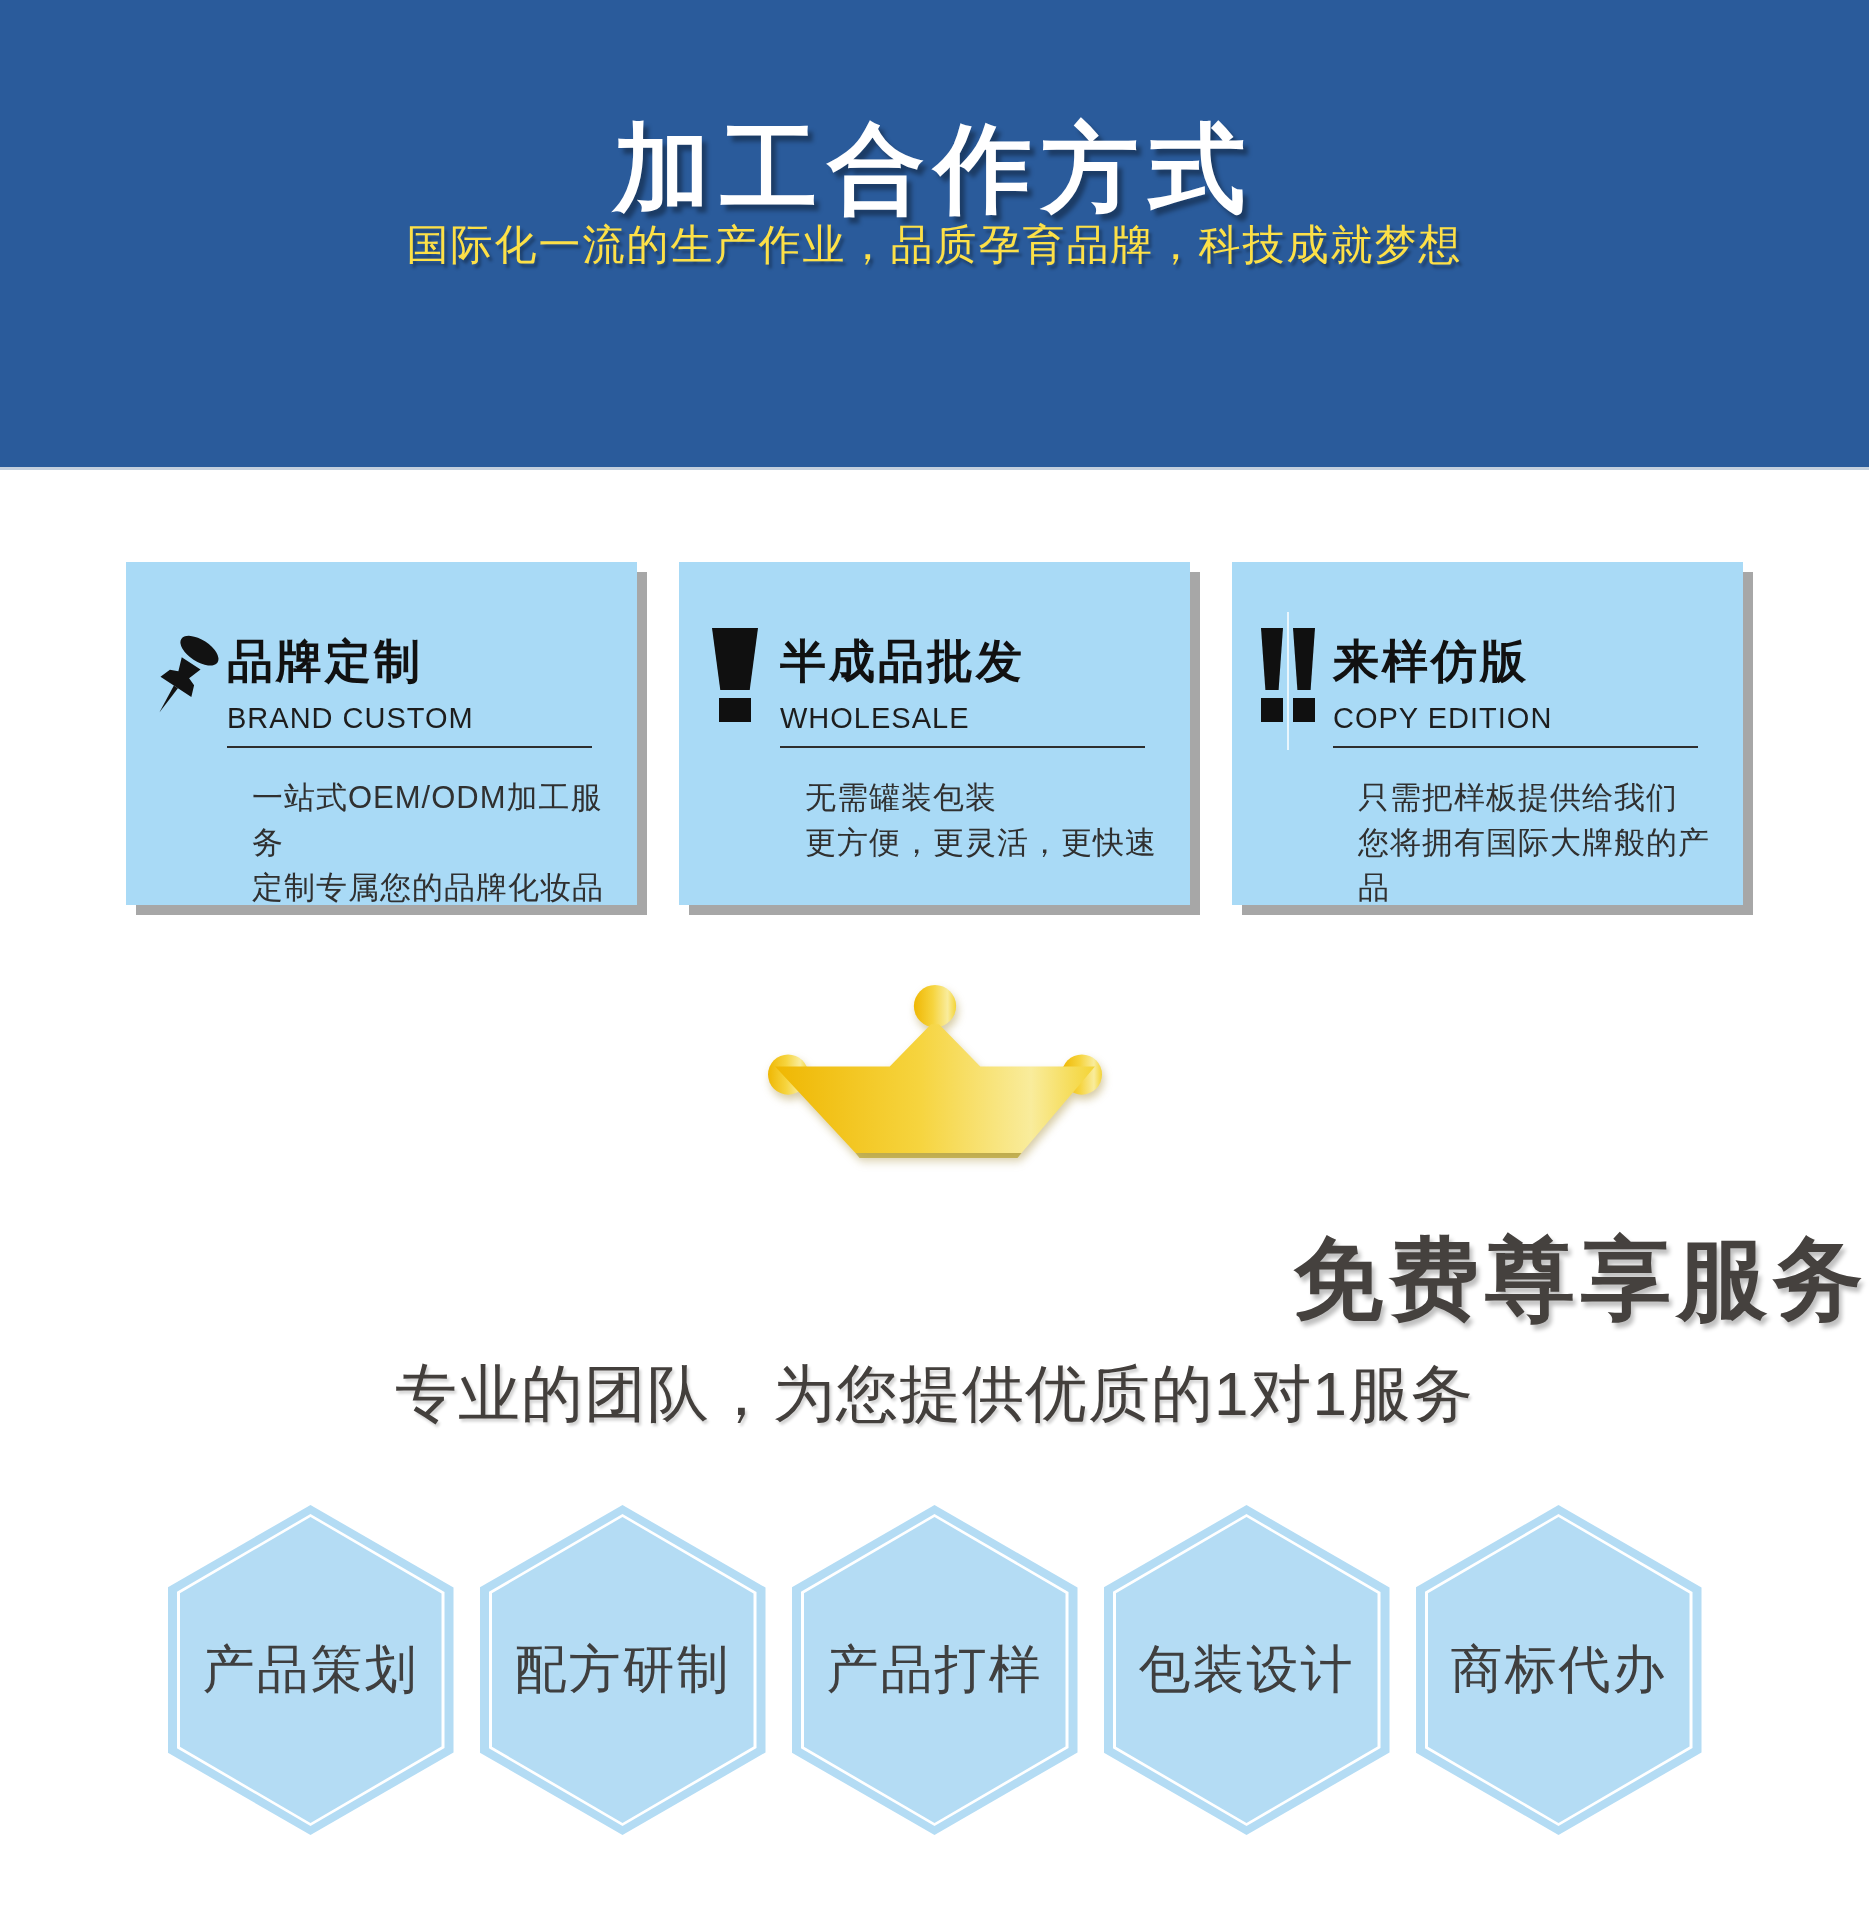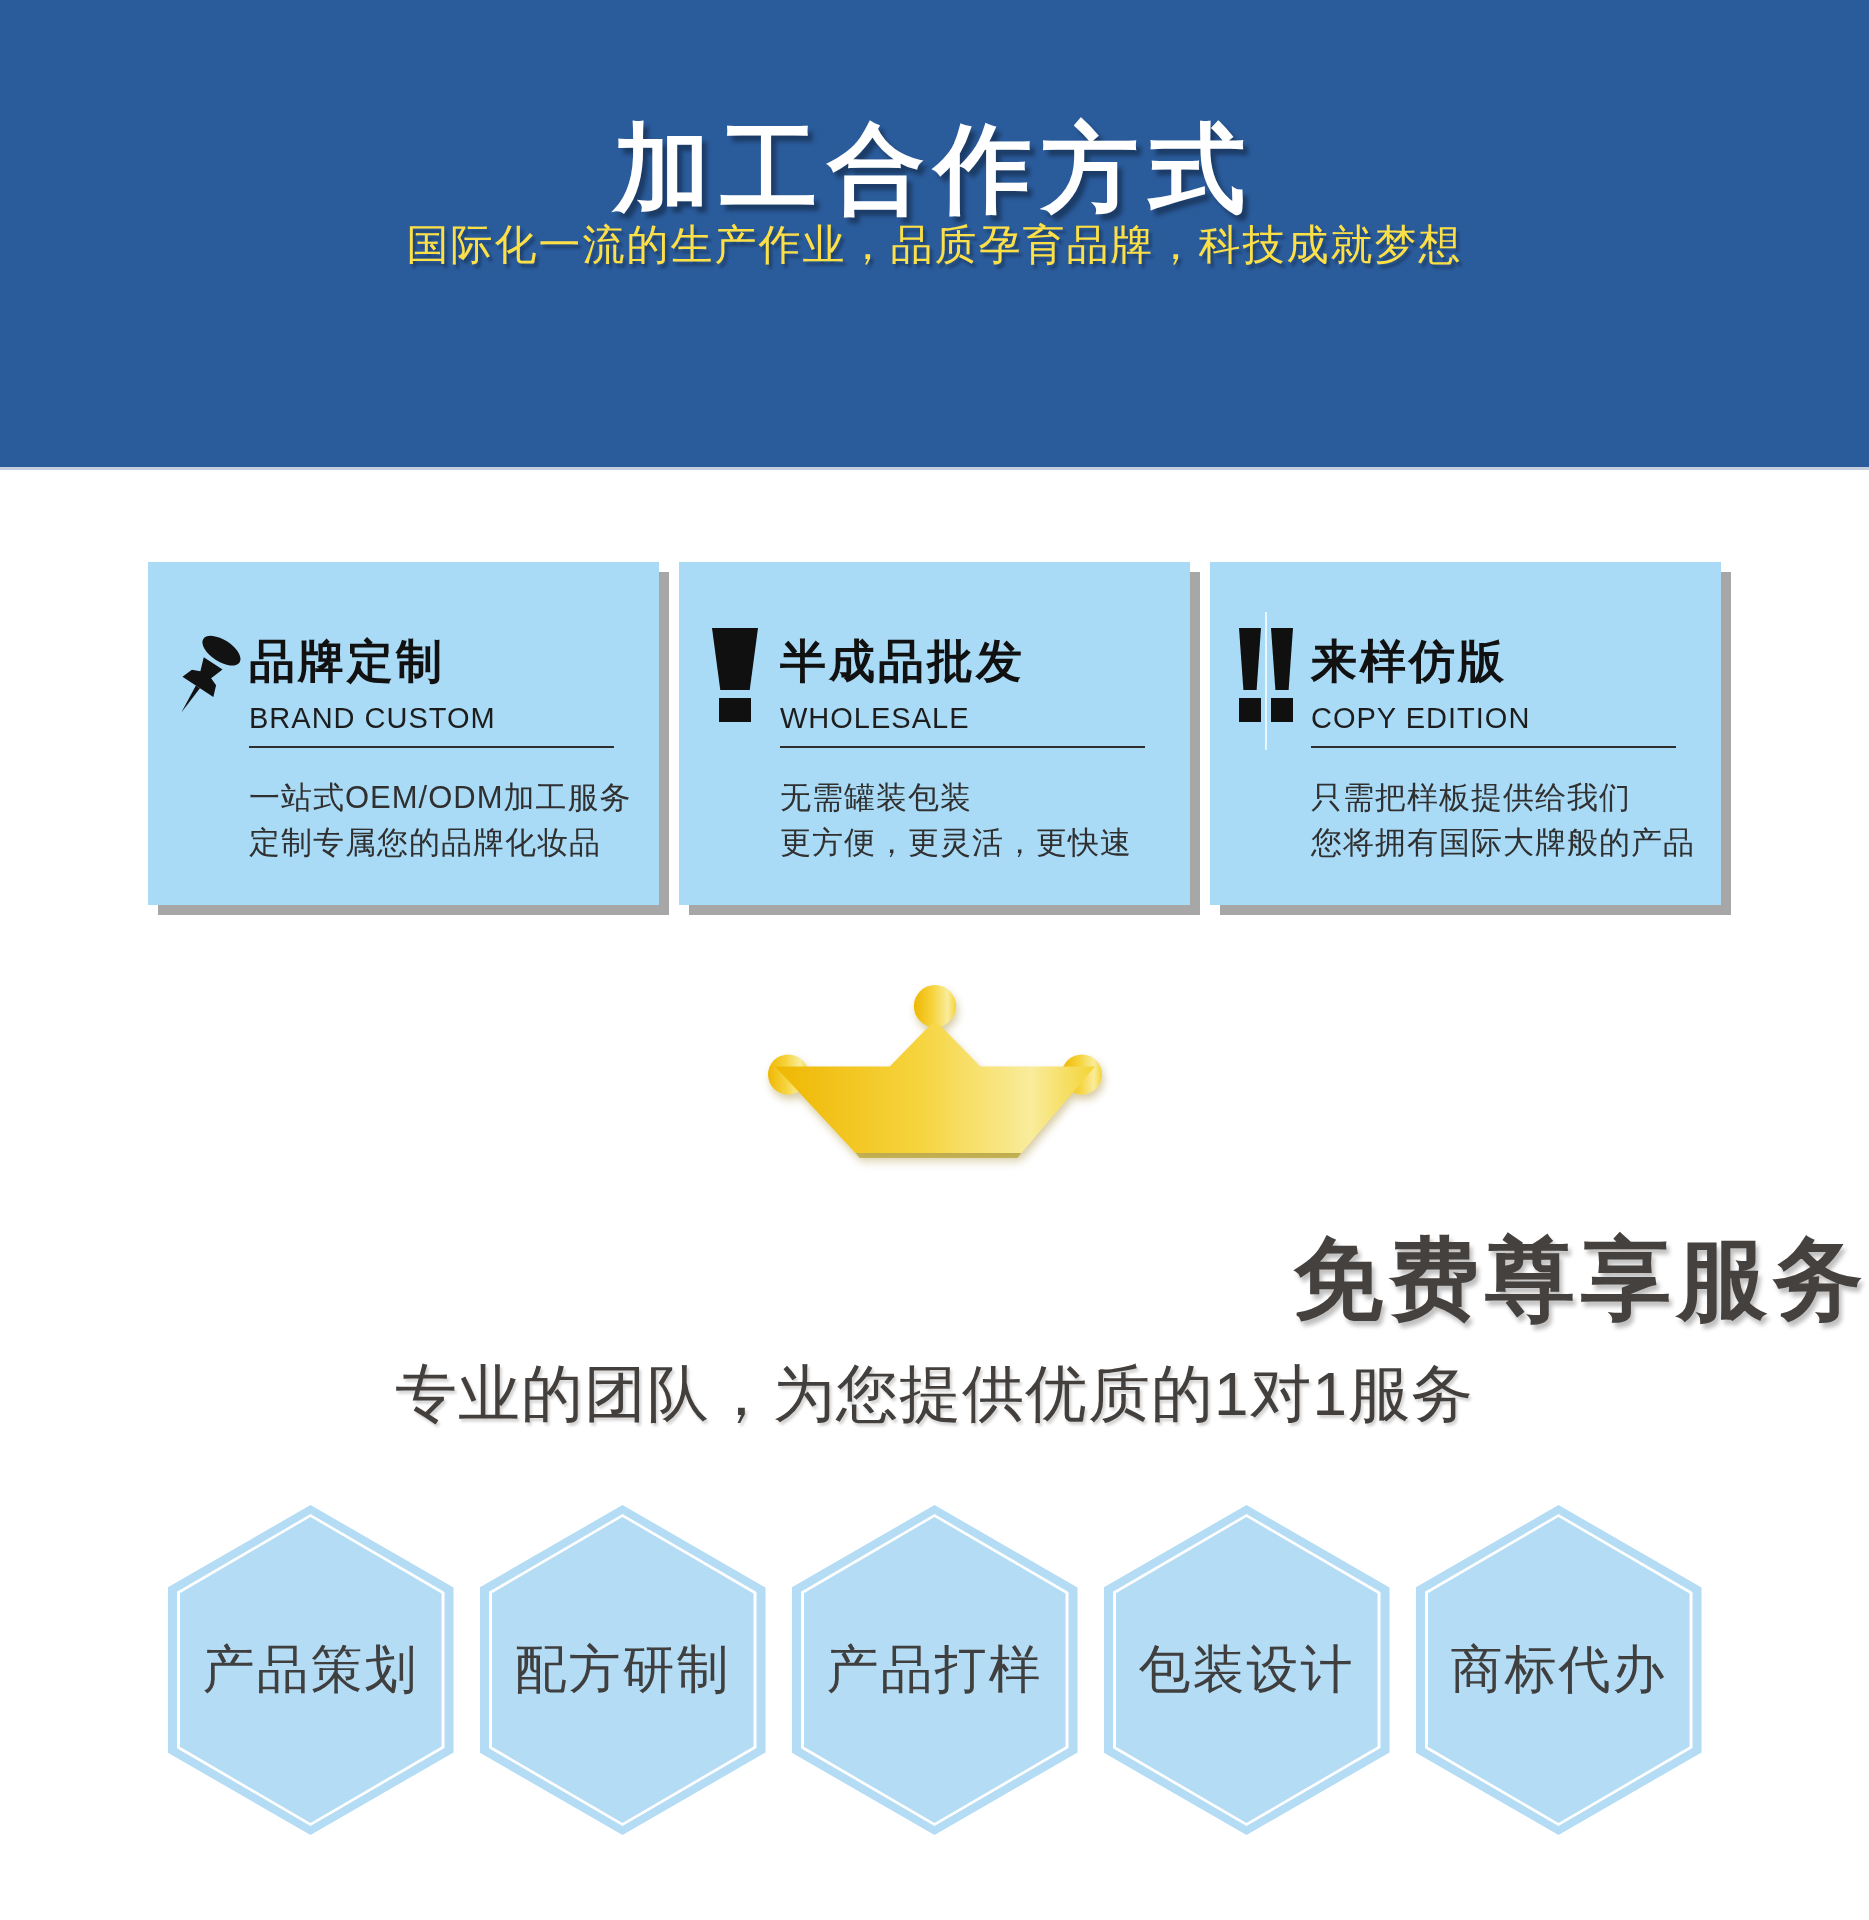--- a/index.html
+++ b/index.html
@@ -28,21 +28,21 @@
     text-shadow:5px 6px 4px rgba(0,0,0,0.35);
     line-height:1.0;
   }
   .banner-subtitle{
     font-size:42px;color:#fde047;letter-spacing:2px;
     text-shadow:3px 4px 3px rgba(0,0,0,0.30);
   }
   
   .cards{
     position:absolute;top:562px;left:0;width:1869px;
-    display:flex;justify-content:center;gap:20px;
+    display:flex;justify-content:center;gap:42px;
   }
   .card{
     width:511px;height:343px;background:var(--card-blue,#a9daf6);
     box-shadow:10px 10px 0 0 var(--shadow-gray,#a7a7a7);
     position:relative;
   }
   .card-icon{
     position:absolute;left:16px;top:62px;width:80px;height:115px;
     display:flex;flex-direction:column;align-items:center;justify-content:flex-start;
   }
@@ -56,21 +56,21 @@
     clip-path:polygon(0 0,100% 0,80% 100%,20% 100%);}
   .dbl-dot{width:22px;height:24px;background:#101010;margin-top:8px;}
   .dbl-wrap::after{
     content:"";position:absolute;left:50%;top:-12px;width:2px;height:138px;
     background:rgba(255,255,255,0.75);transform:translateX(-1px);
   }
   .card-content{position:absolute;left:101px;top:74px;width:385px;}
   .card-title{font-size:46px;font-weight:bold;color:#111111;letter-spacing:3px;line-height:1.1;}
   .card-sub{margin-top:15px;font-size:29px;color:#1d1d1d;letter-spacing:1px;}
   .card-divider{margin-top:11px;width:365px;height:0;border-top:2px solid #2e2e2e;}
-  .card-lines{margin-top:27px;}
+  .card-lines{margin-top:27px;margin-left:25px;}
   .card-line{font-size:31px;color:#303030;line-height:45px;letter-spacing:1px;}
   
   .crown{
     position:absolute;top:983px;left:50%;transform:translateX(-50%);
     width:336px;height:178px;
   }
   .crown svg{filter:drop-shadow(2px 5px 4px rgba(140,110,0,0.35));}
   
   .services-title{
     position:absolute;top:1232px;left:0;width:1869px;text-align:right;

